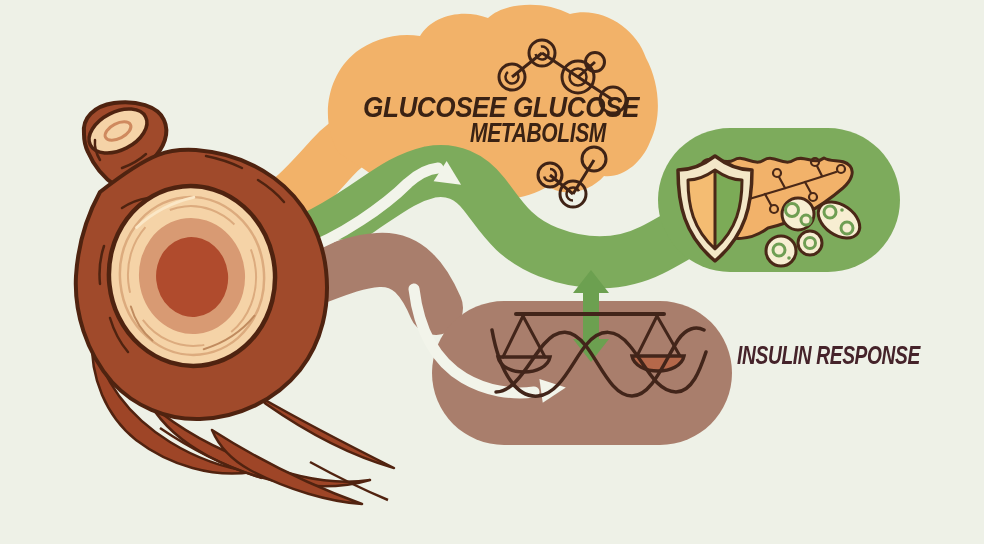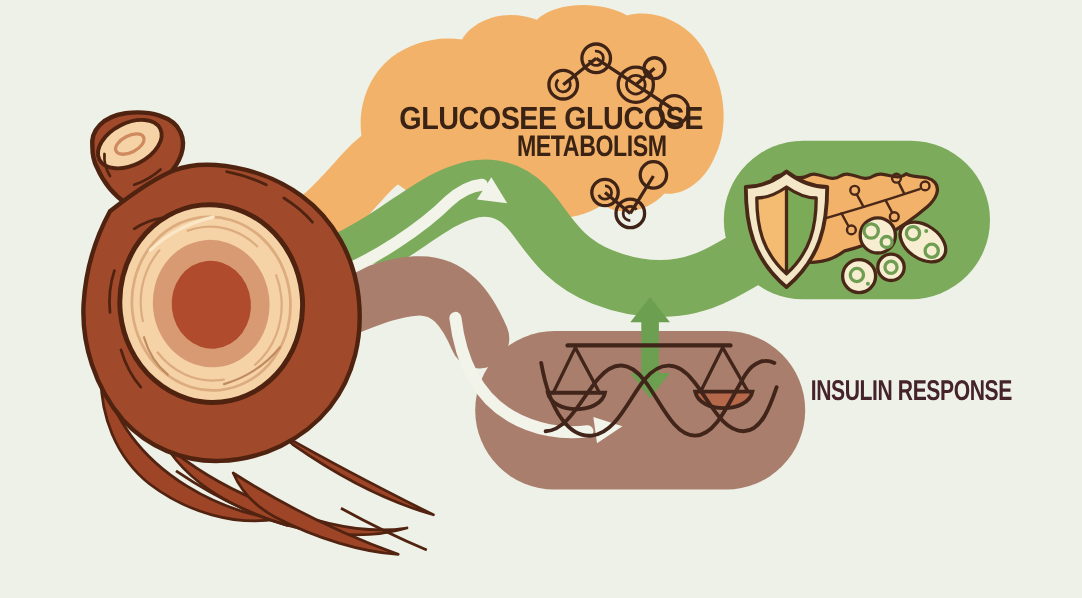--- a/index.html
+++ b/index.html
@@ -1,16 +1,16 @@
 <!DOCTYPE html>
 <html><head>
 <meta charset="utf-8">
 <style>
   html,body{margin:0;padding:0;background:#dfe3d8;}
-  .stage{width:984px;height:544px;margin:0 auto;position:relative;overflow:hidden;}
+  .stage{width:984px;height:544px;margin:0 auto;position:relative;overflow:hidden;font-style:italic;}
   svg{display:block;font-family:"Liberation Sans",sans-serif;}
   .title-text{font-weight:bold;letter-spacing:-0.5px;}
 </style>
 </head>
 <body>
 
 <div class="stage">
 <svg width="984" height="544" viewBox="0 0 984 544">
 
   <rect x="0" y="0" width="984" height="544" fill="#eef1e7"></rect>

